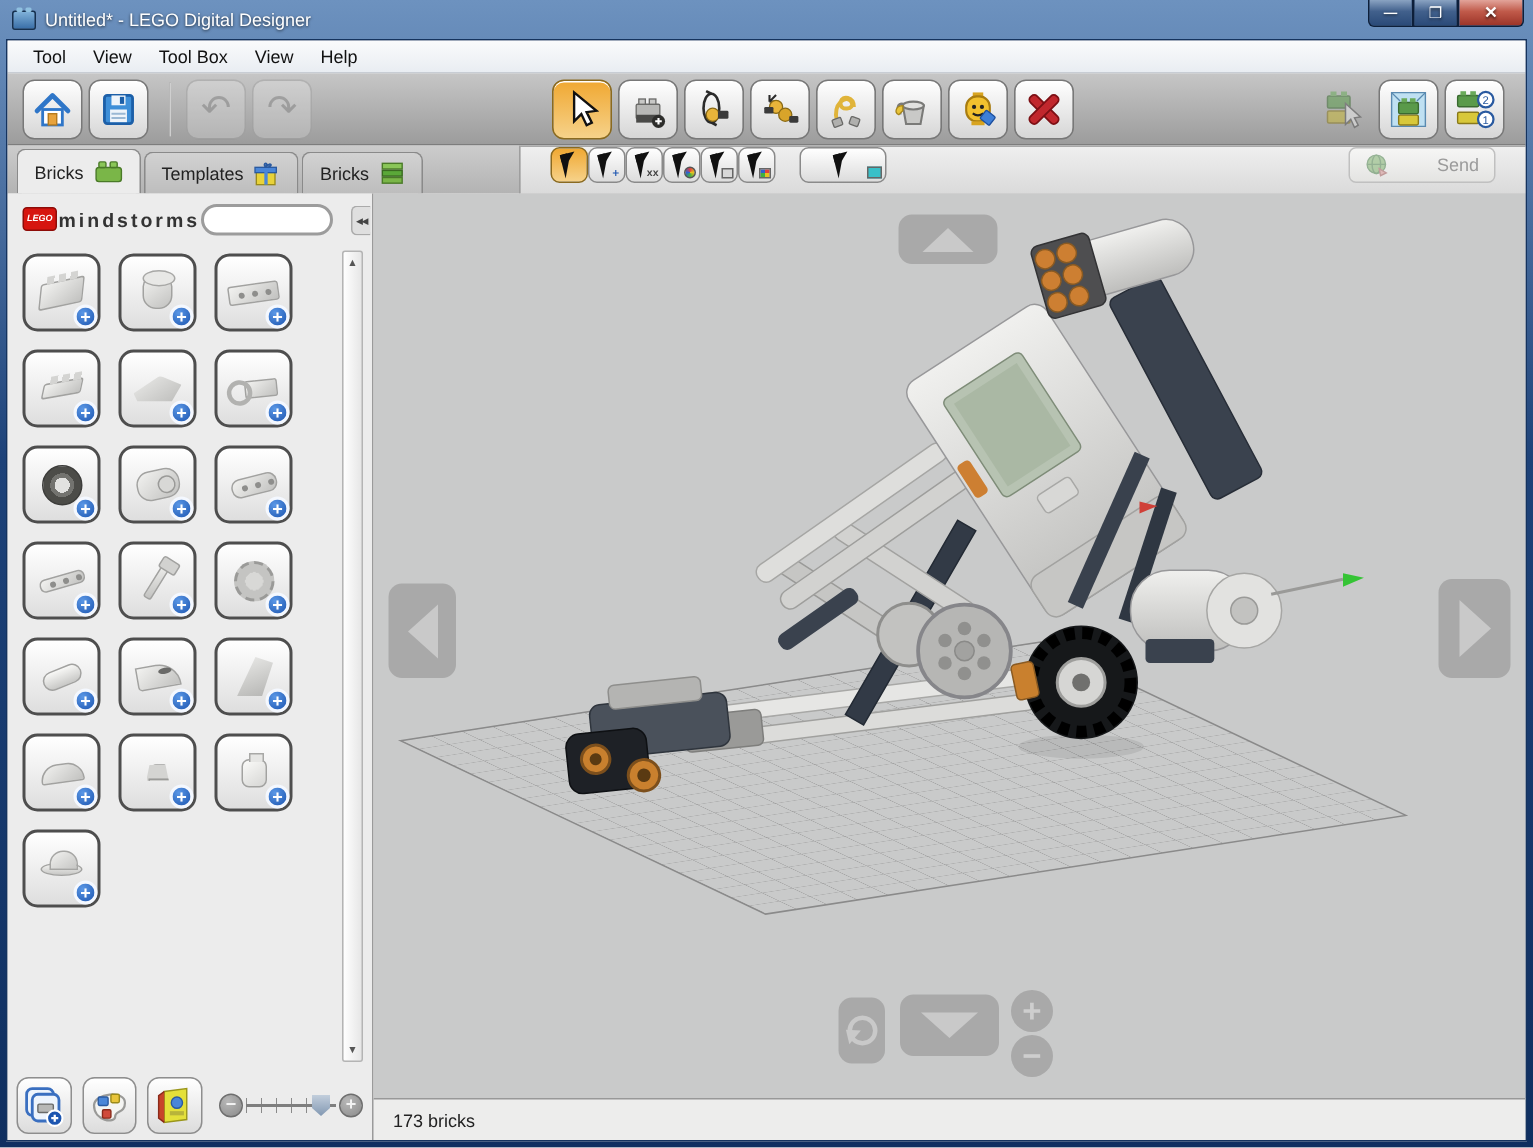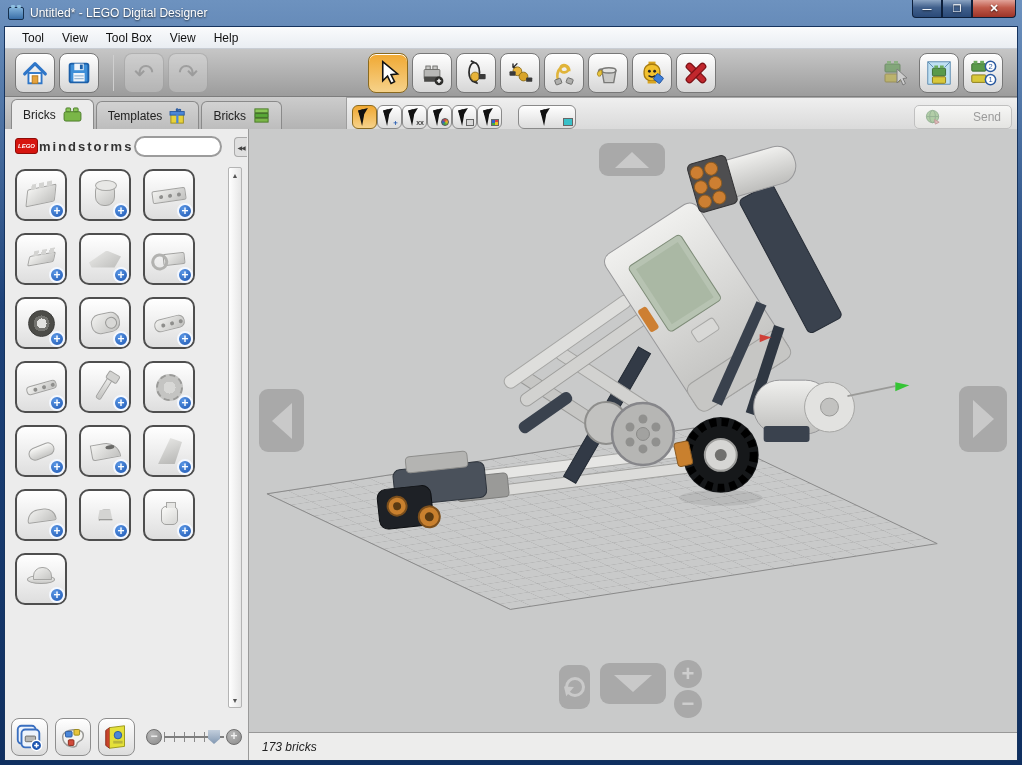--- a/index.html
+++ b/index.html
@@ -49,21 +49,21 @@
   
   .tabrow { height:32px; background:linear-gradient(#cjcjcj,#b7b7b7); background:linear-gradient(#cccccc,#b3b3b3);
     display:flex; align-items:flex-end; }
   .tabs { width:341px; display:flex; padding-left:6px; align-items:flex-end; }
   .tab { height:28px; display:flex; align-items:center; gap:7px; padding:0 11px;
     border:1px solid #8a8a8a; border-bottom:none; border-radius:6px 6px 0 0; font-size:12px; color:#222;
     background:linear-gradient(#d2d2d2,#bdbdbd); margin-right:2px; }
   .tab.active { background:#ececec; height:30px; }
   .substrip { flex:1; height:32px; background:linear-gradient(#efefef,#dadada);
     border-left:1px solid #9e9e9e; border-top:1px solid #a8a8a8;
-    display:flex; align-items:flex-end; padding:0 5px; gap:0; }
+    display:flex; align-items:flex-start; padding:0 20px; gap:0; }
   .sbtn { width:25px; height:24px; border:1px solid #8a8a8a; border-radius:6px;
     background:linear-gradient(#ffffff,#dcdcdc); position:relative; display:flex; align-items:center; justify-content:center; }
   .sbtn.active { background:linear-gradient(#f0a832,#f6d28a); border-color:#8a6a20; }
   .sbtn.wide { width:58px; margin-left:16px; }
   .mini-cursor { width:0; height:0; border-left:5px solid #111; border-right:5px solid transparent;
     border-bottom:11px solid transparent; border-top:5px solid #111; transform:rotate(-14deg); position:relative; }
   .badge { position:absolute; right:2px; bottom:2px; font-size:7px; font-weight:bold; color:#1c55b0; line-height:1; }
   .cw { position:absolute; right:2px; bottom:2px; width:8px; height:8px; border-radius:50%;
     background:conic-gradient(#e04040,#e8c020,#40b040,#3060d0,#e04040); border:1px solid #555; }
   .sq { position:absolute; right:2px; bottom:2px; width:8px; height:7px; background:#d8d8d8; border:1px solid #666; }
@@ -183,21 +183,21 @@
   .nav-rotate { left:310px; top:536px; width:31px; height:44px; }
   .rot-ic { width:20px; height:20px; border:3px solid #c9c9c9; border-radius:50%; position:relative; }
   .rot-ic::after { content:""; position:absolute; left:-5px; bottom:-1px; width:0; height:0;
     border-top:6px solid transparent; border-bottom:6px solid transparent; border-right:8px solid #c9c9c9; transform:rotate(40deg); }
   .nav-zoom { left:424px; top:531px; width:30px; height:58px; background:none; flex-direction:column; gap:2px; }
   .zbtn { width:28px; height:28px; border-radius:50%; background:#a9a9a9; color:#cecece; font-size:22px;
     font-weight:bold; display:flex; align-items:center; justify-content:center; line-height:1; }
   .zbtn.zi::after{content:"+";} .zbtn.zo::after{content:"−";}
 
   .statusbar { height:28px; background:#ededec; border-top:1px solid #989898;
-    display:flex; align-items:center; padding-left:13px; font-size:12px; color:#222;font-style:italic; }
+    display:flex; align-items:center; padding-left:13px; font-size:12px; color:#222; }
 </style>
 </head>
 <body>
 
 <div class="window">
 
   <div class="titlebar">
     <div class="app-icon"></div>
     <span>Untitled* - LEGO Digital Designer</span>
     <div class="win-controls">

